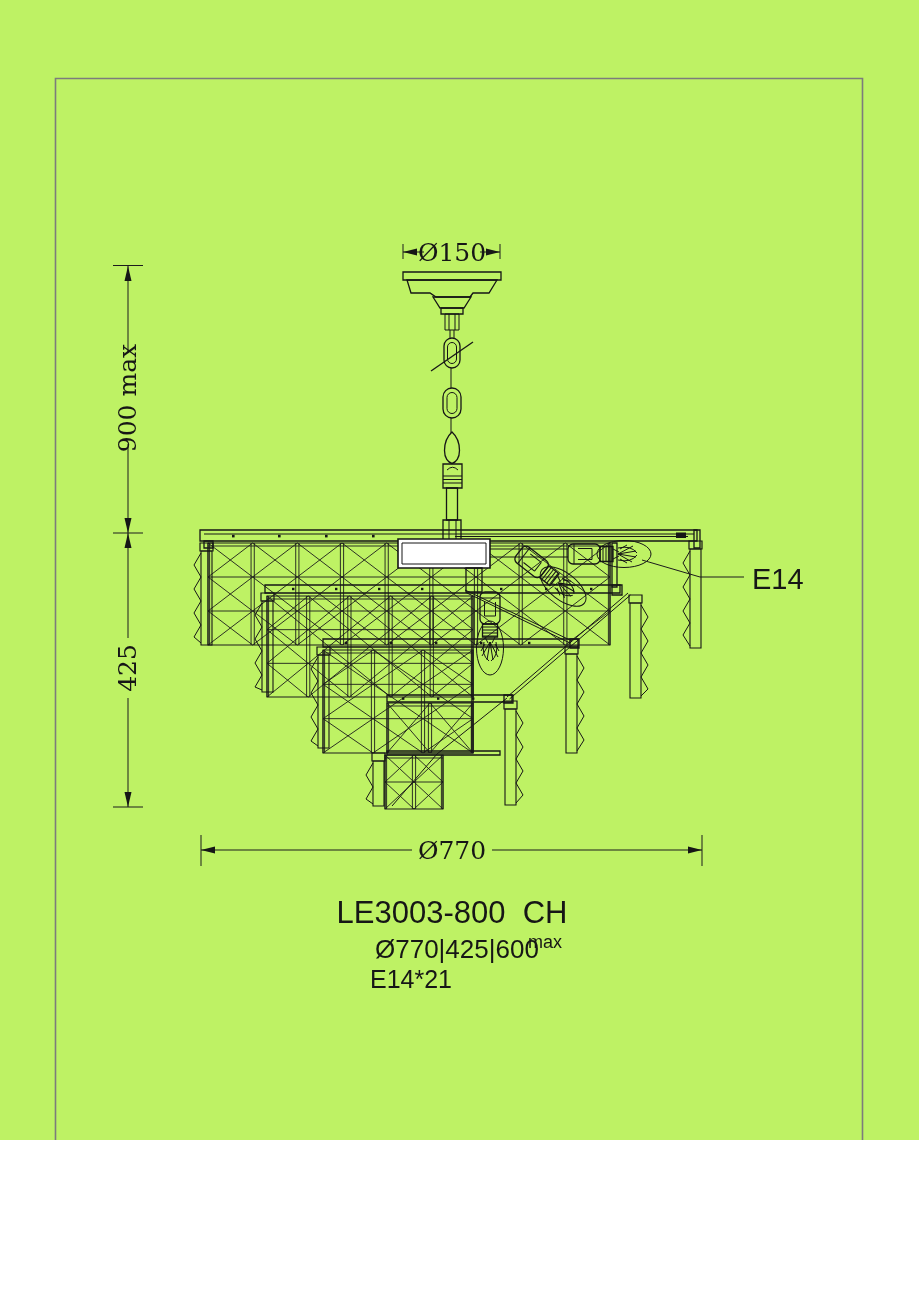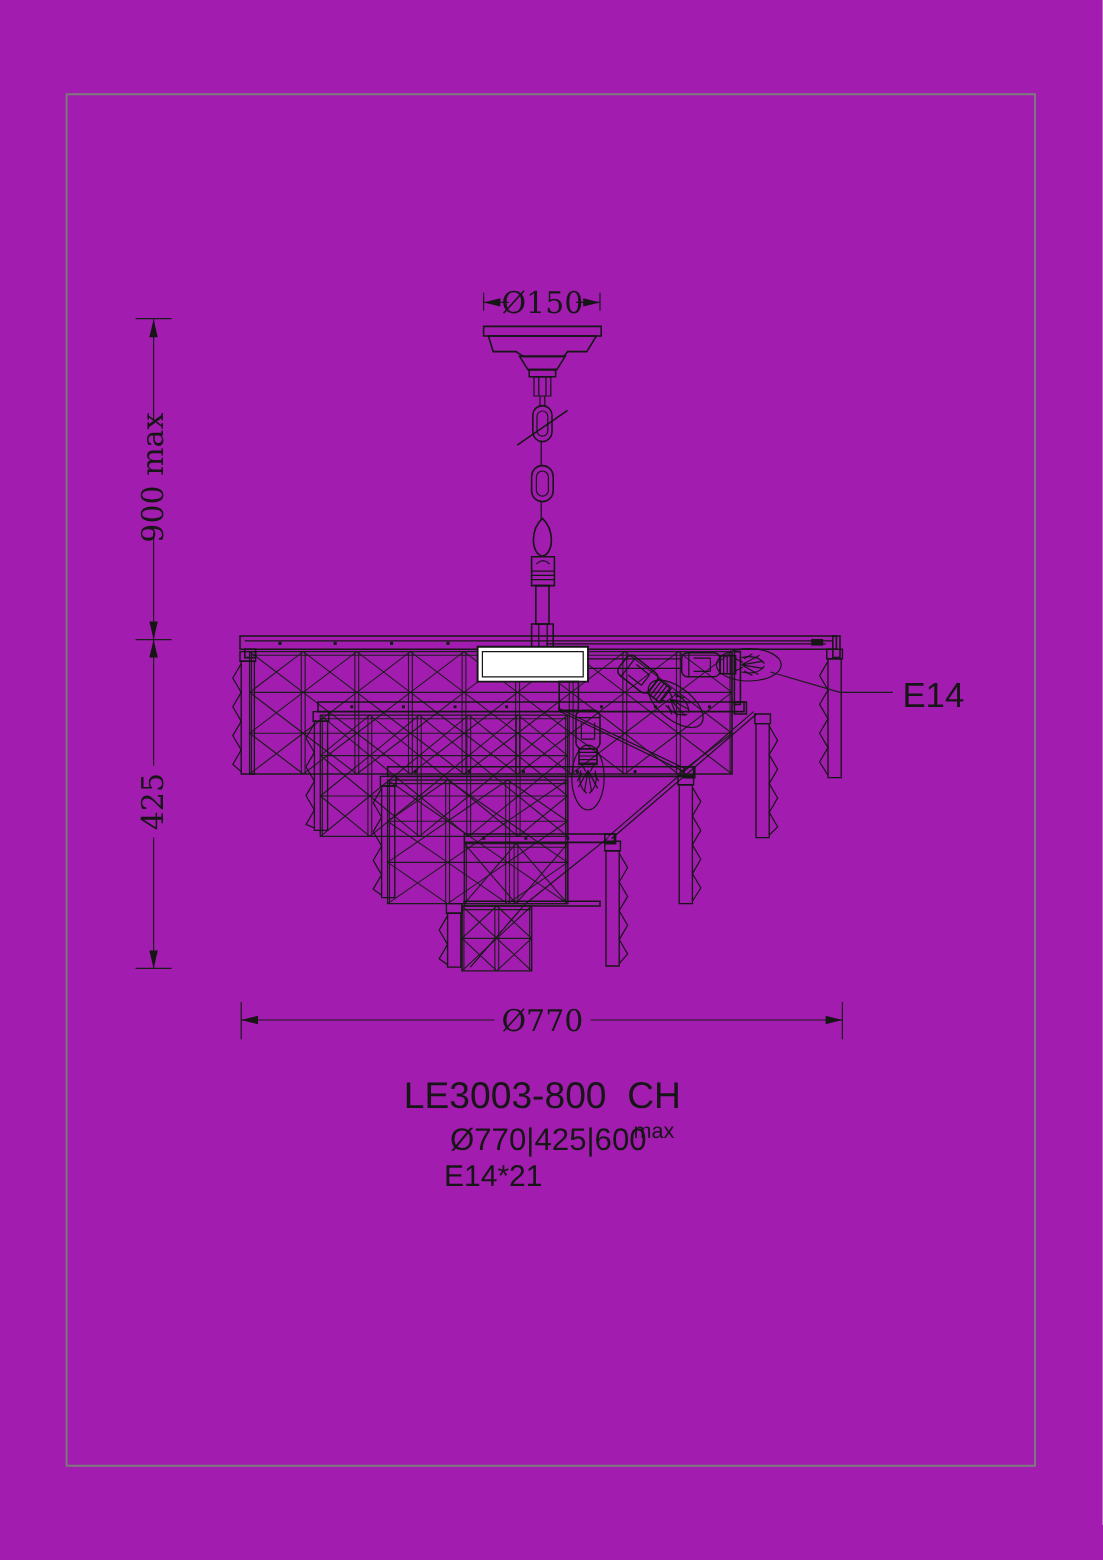--- a/index.html
+++ b/index.html
@@ -1,16 +1,16 @@
 <!DOCTYPE html>
 <html><head>
 <meta charset="utf-8">
 <style>
   html,body{margin:0;padding:0;background:#fff;}
-  .page{position:relative;width:919px;height:1300px;background:#a21caf;overflow:hidden;
+  .page{position:relative;width:919px;height:1140px;background:#bef264;overflow:hidden;
         font-family:"Liberation Sans",sans-serif;}
   svg{position:absolute;left:0;top:0;}
   svg *{vector-effect:non-scaling-stroke;}
   .ln{stroke:#161616;stroke-width:1.3;fill:none;}
   .thin{stroke:#161616;stroke-width:1;fill:none;}
   .lat{stroke:#1c1c1c;stroke-width:0.9;fill:none;}
   .dim{stroke:#1c1c1c;stroke-width:1;fill:none;}
   .arrow{fill:#161616;stroke:none;}
   .dot{fill:#161616;stroke:none;}
   .dimtext{font-family:"DejaVu Serif",serif;font-size:25px;fill:#161616;}

